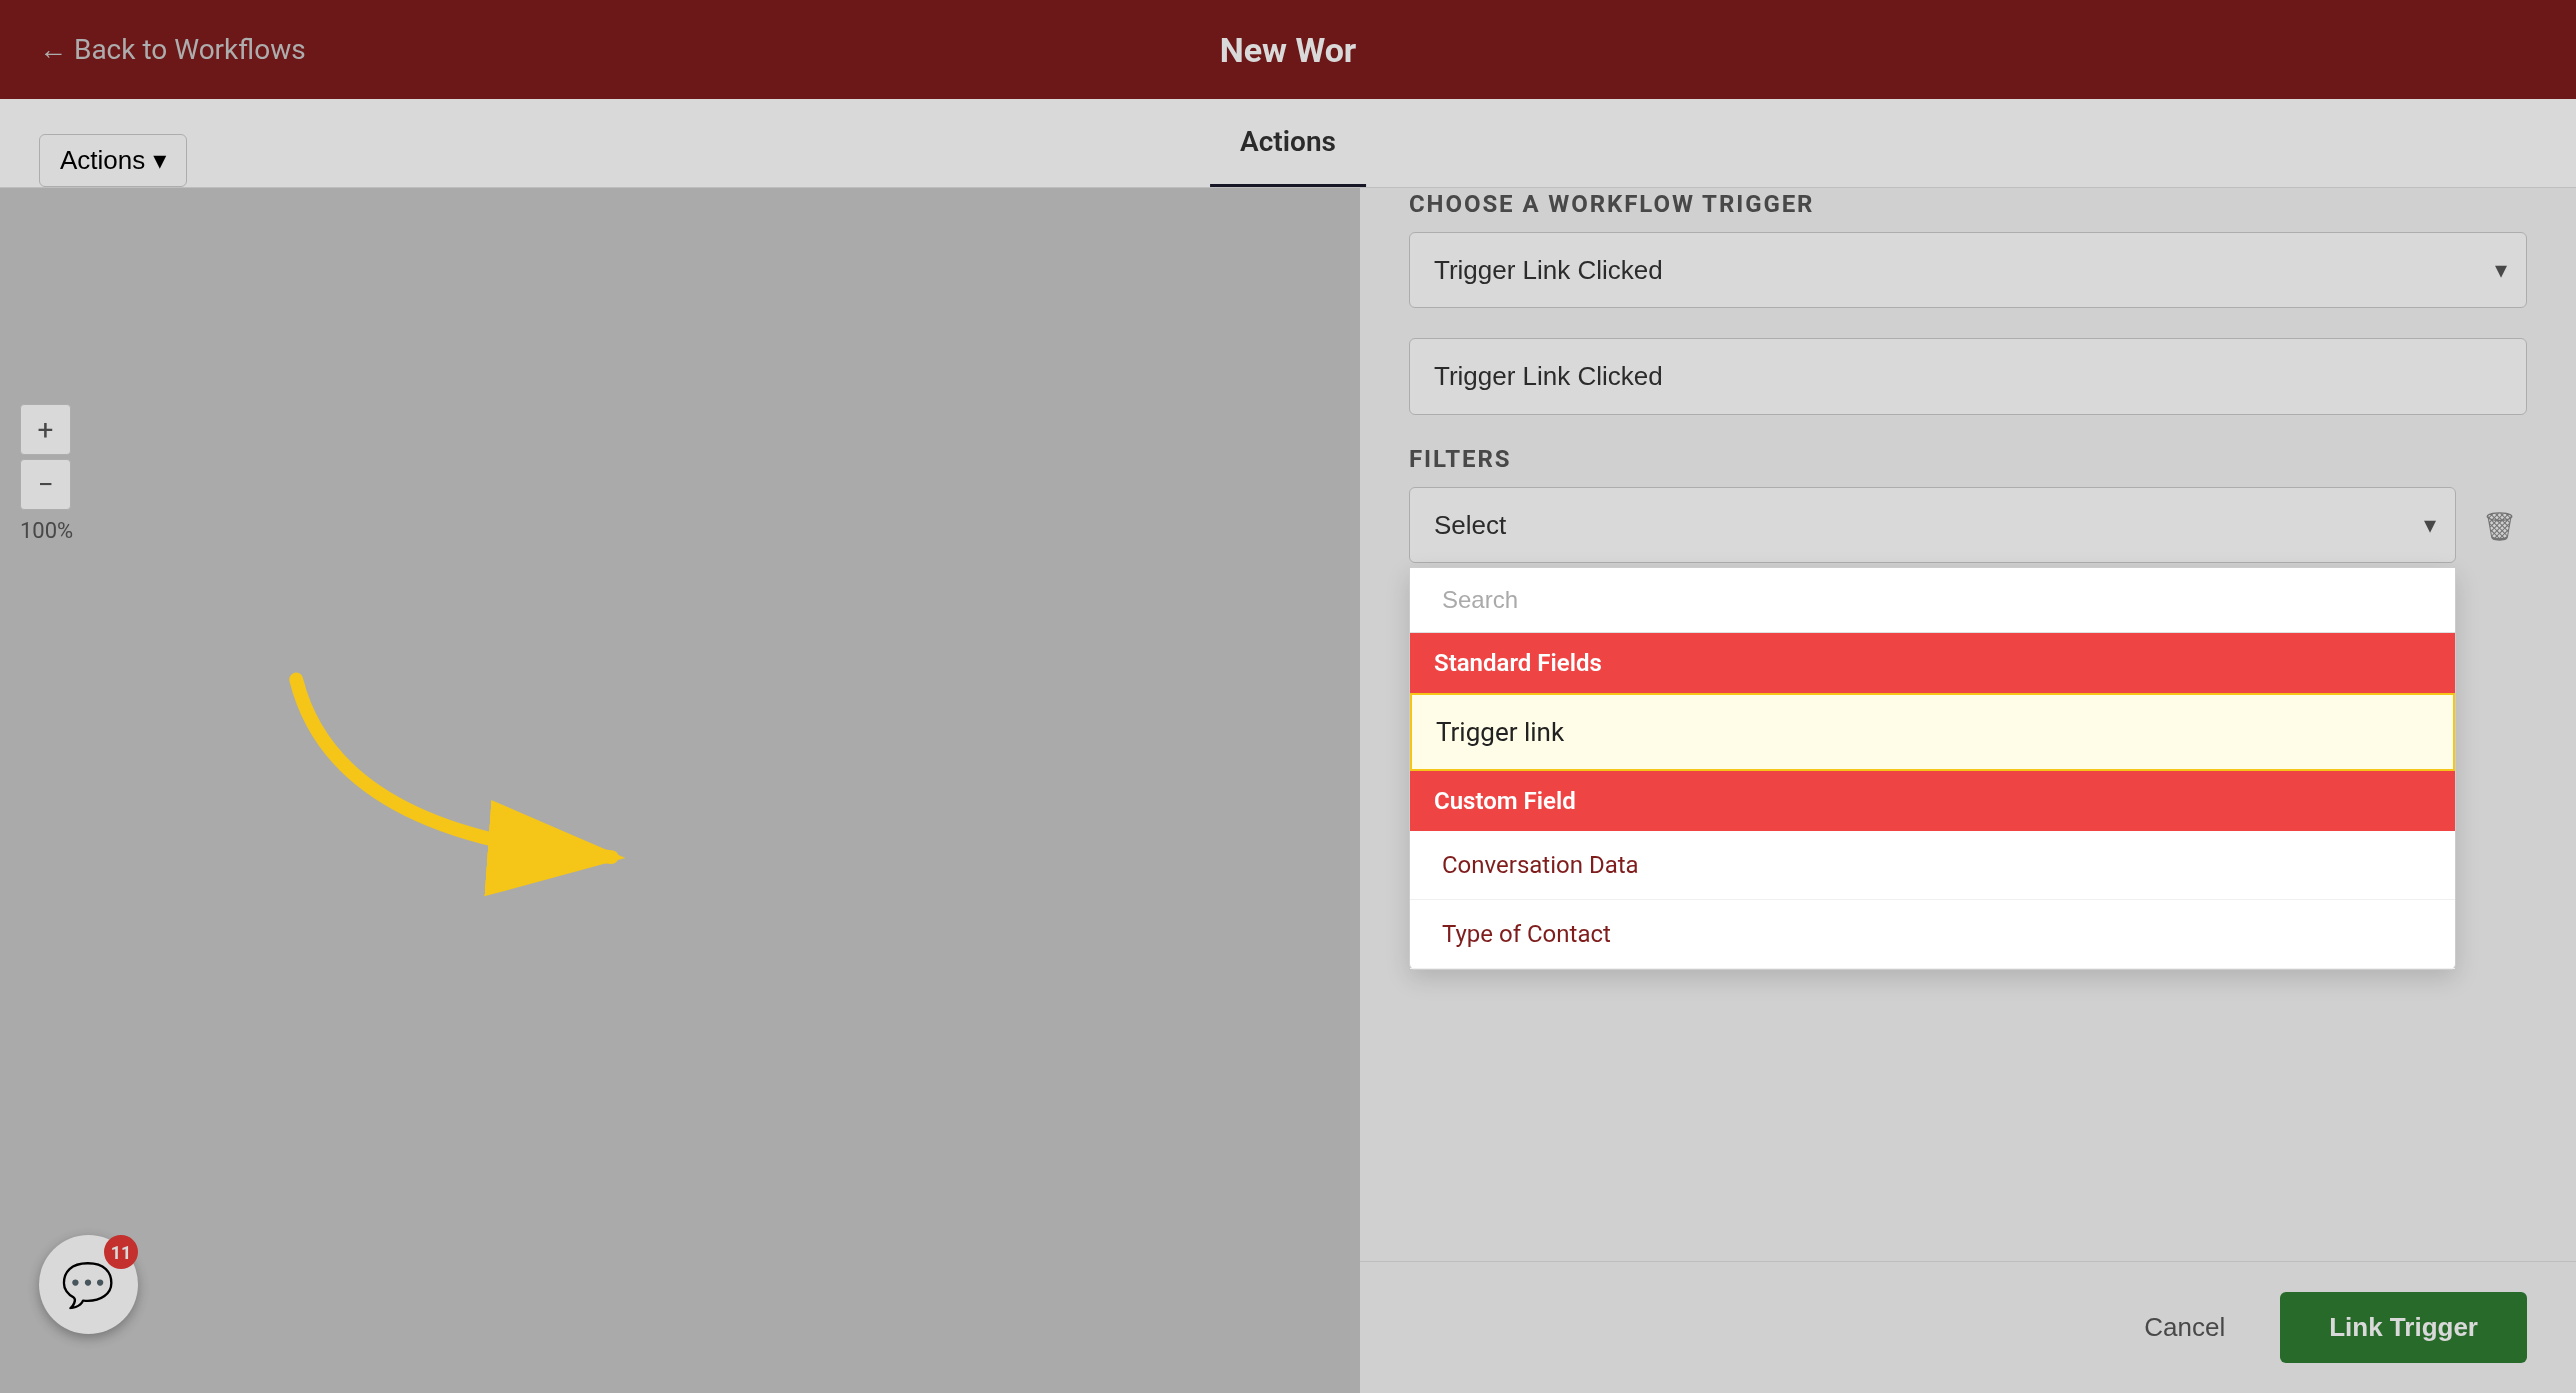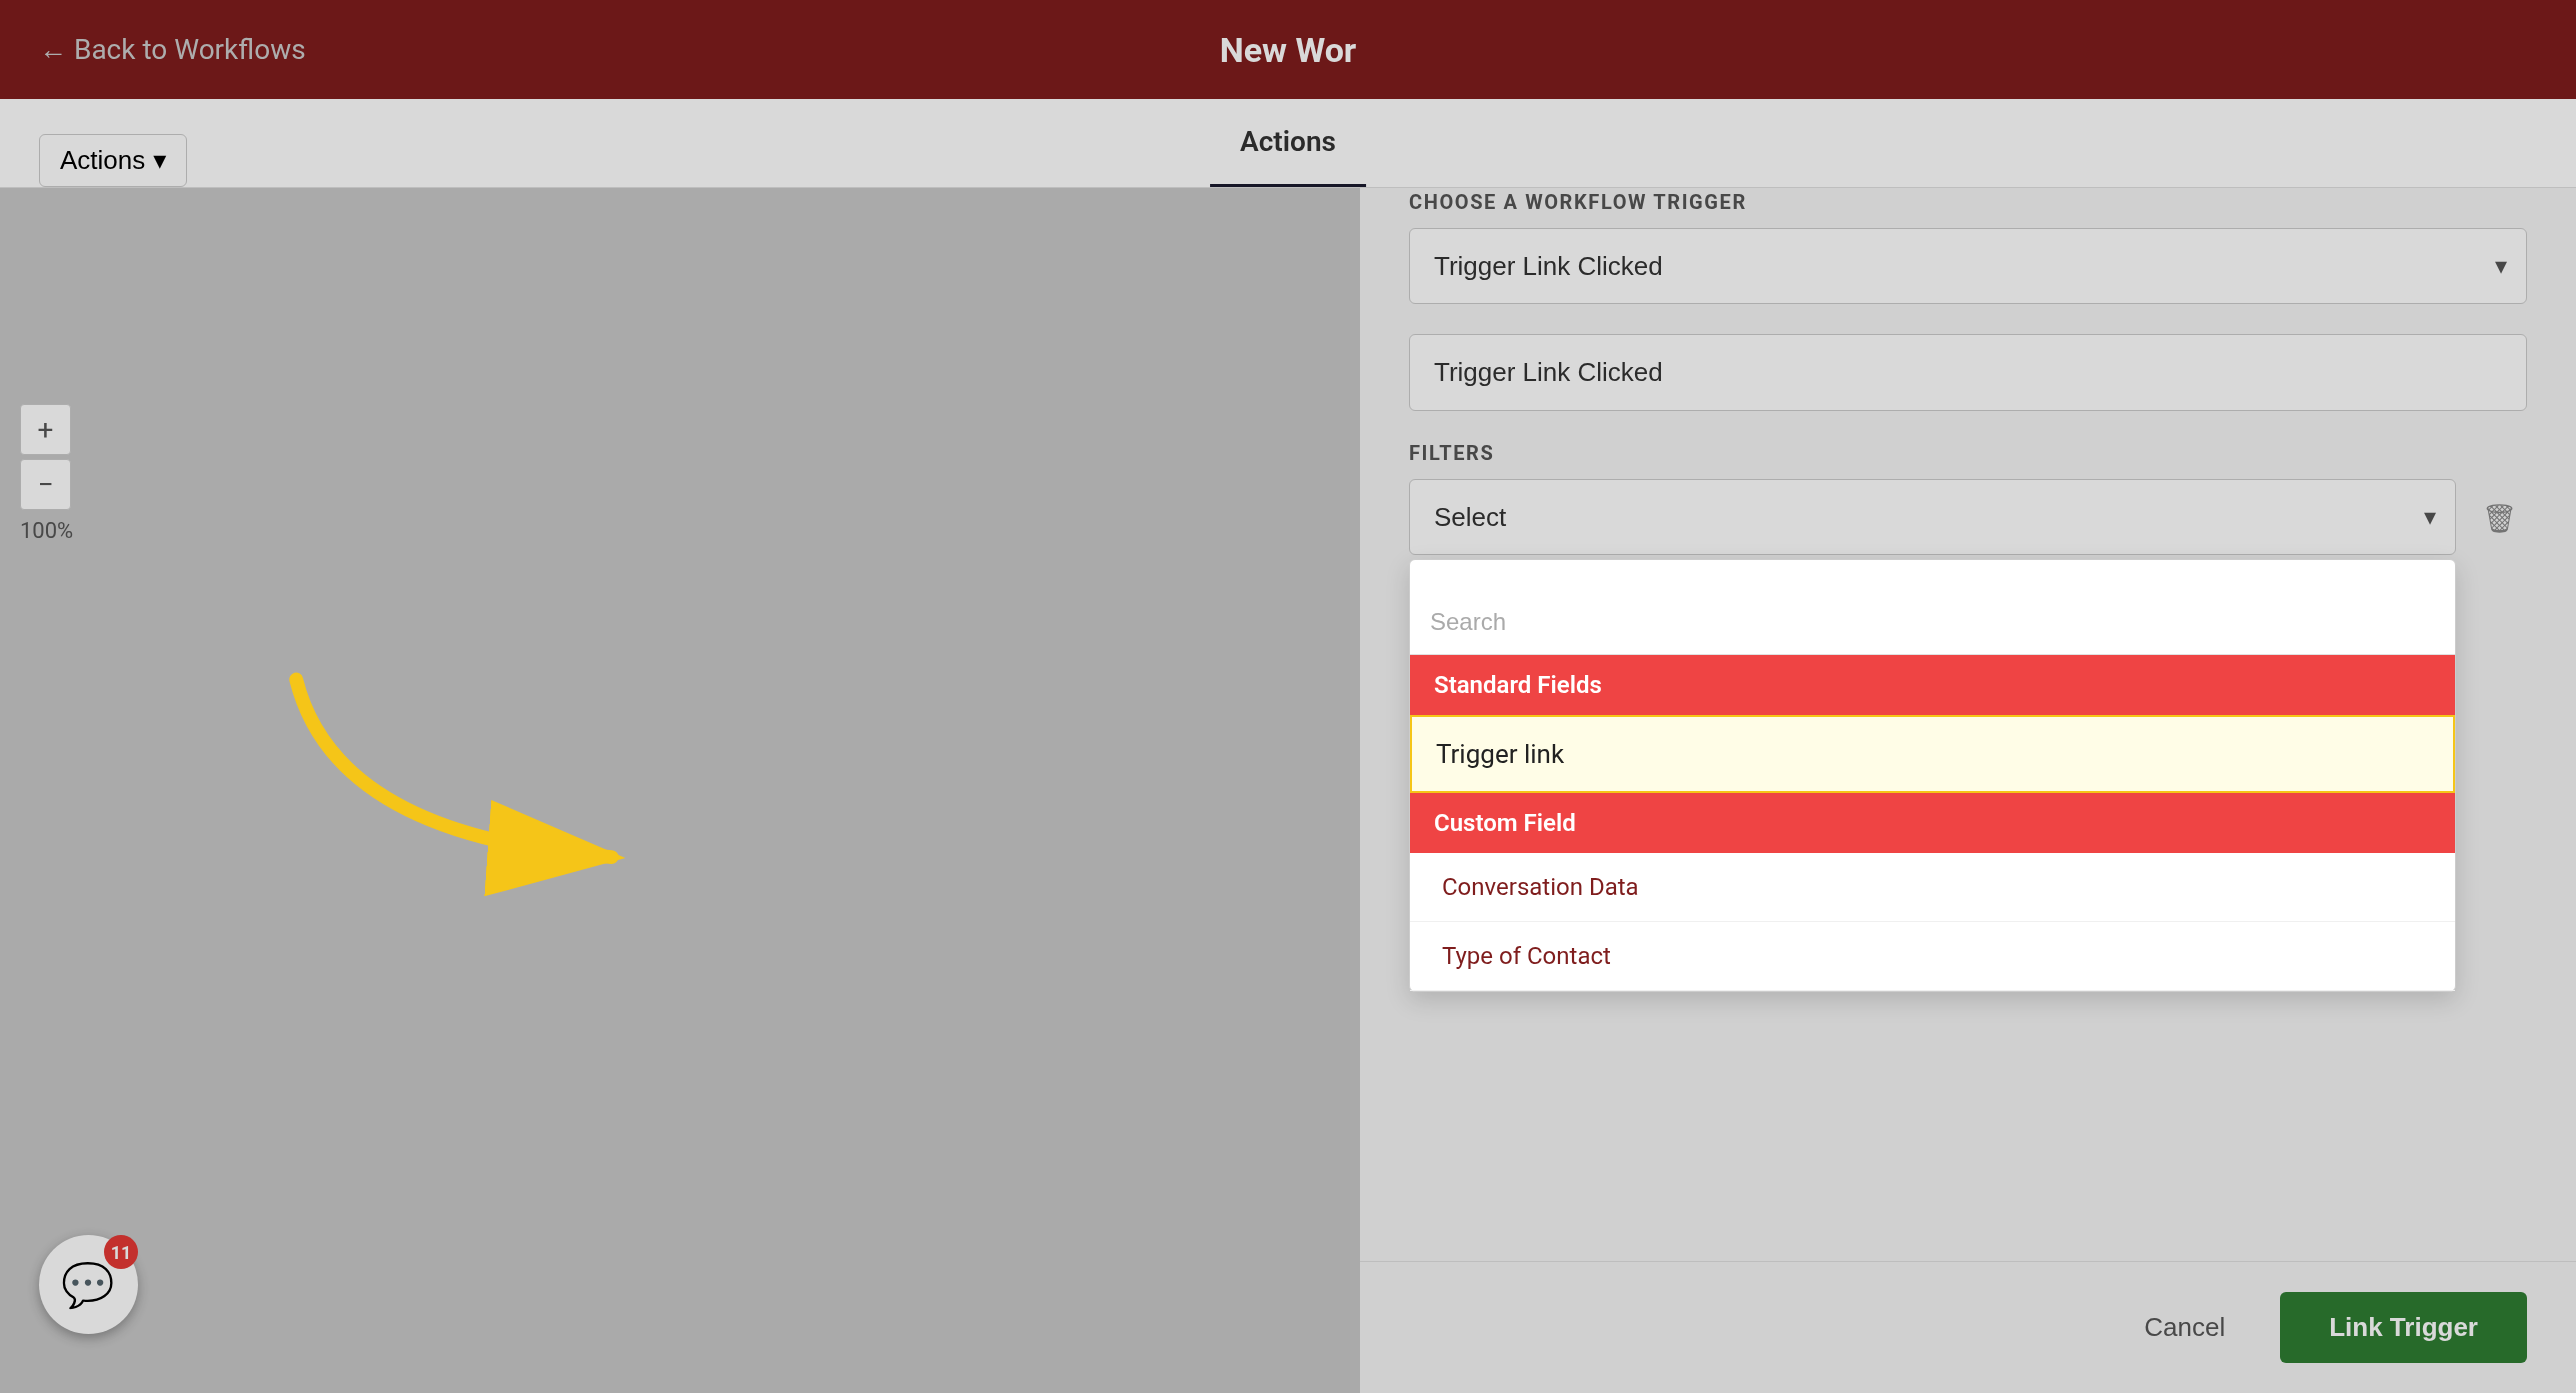--- a/index.html
+++ b/index.html
@@ -206,21 +206,21 @@
     }
 
     
     .modal-body {
       flex: 1;
       padding: 39px 49px;
       overflow-y: auto;
     }
 
     .field-label {
-      font-size: 20px;
+      font-size: 24px;
       font-weight: 700;
       color: #555;
       letter-spacing: 0.08em;
       text-transform: uppercase;
       margin-bottom: 14px;
     }
 
     .field-group {
       margin-bottom: 30px;
     }
@@ -289,27 +289,26 @@
       width: 100%;
       background: #fff;
       border: 1px solid #ccc;
       border-radius: 6px;
       z-index: 200;
       box-shadow: 0 8px 24px rgba(0,0,0,0.15);
     }
 
     .search-input {
       width: 100%;
-      padding: 18px 20px;
+      padding: 18px 32px;
       border: none;
       border-bottom: 1px solid #e0e0e0;
       font-size: 24px;
       color: #333;
       outline: none;
-      margin-top: 30px;
     }
     .search-input::placeholder {
       color: #aaa;
     }
 
     .dropdown-group-header {
       background: #ef4444;
       color: #fff;
       padding: 16px 24px;
       font-size: 24px;

